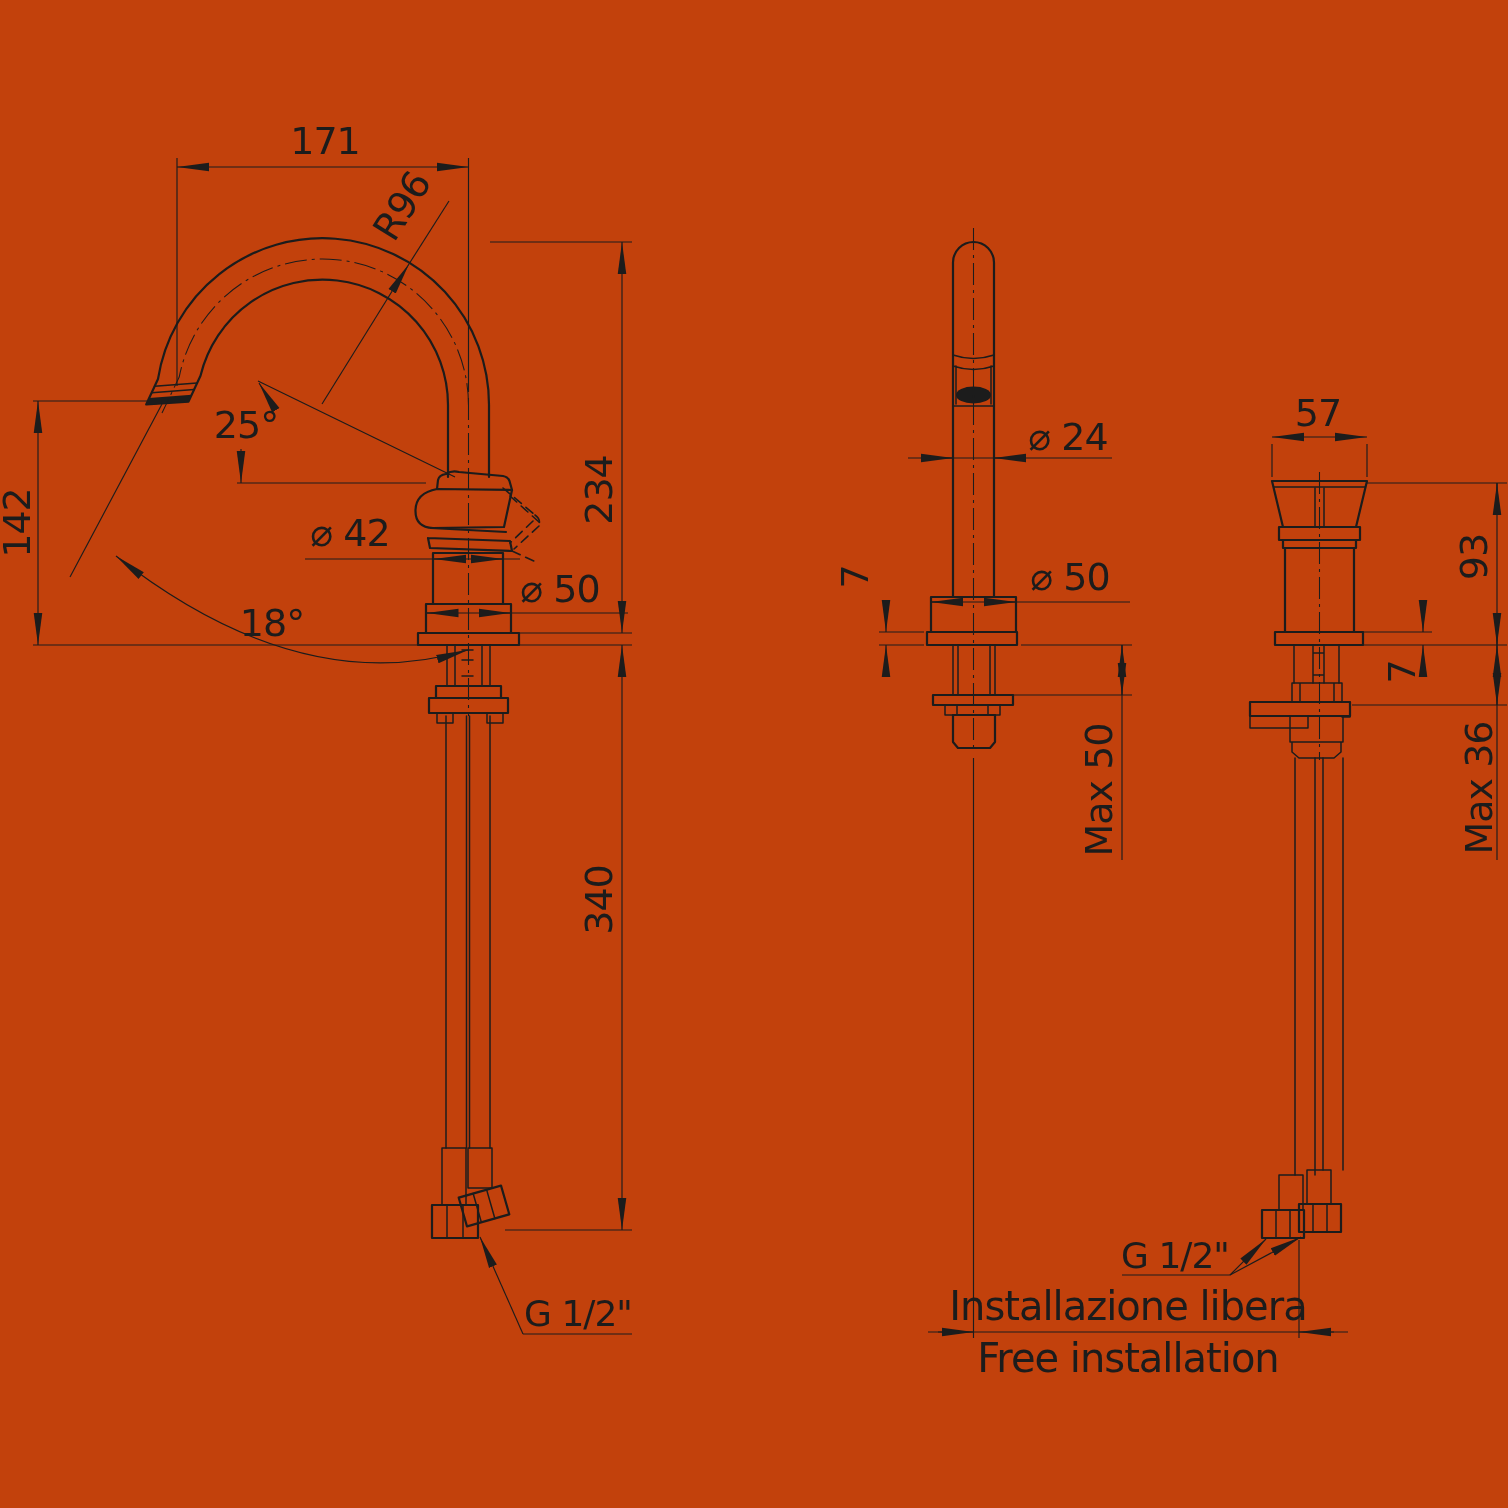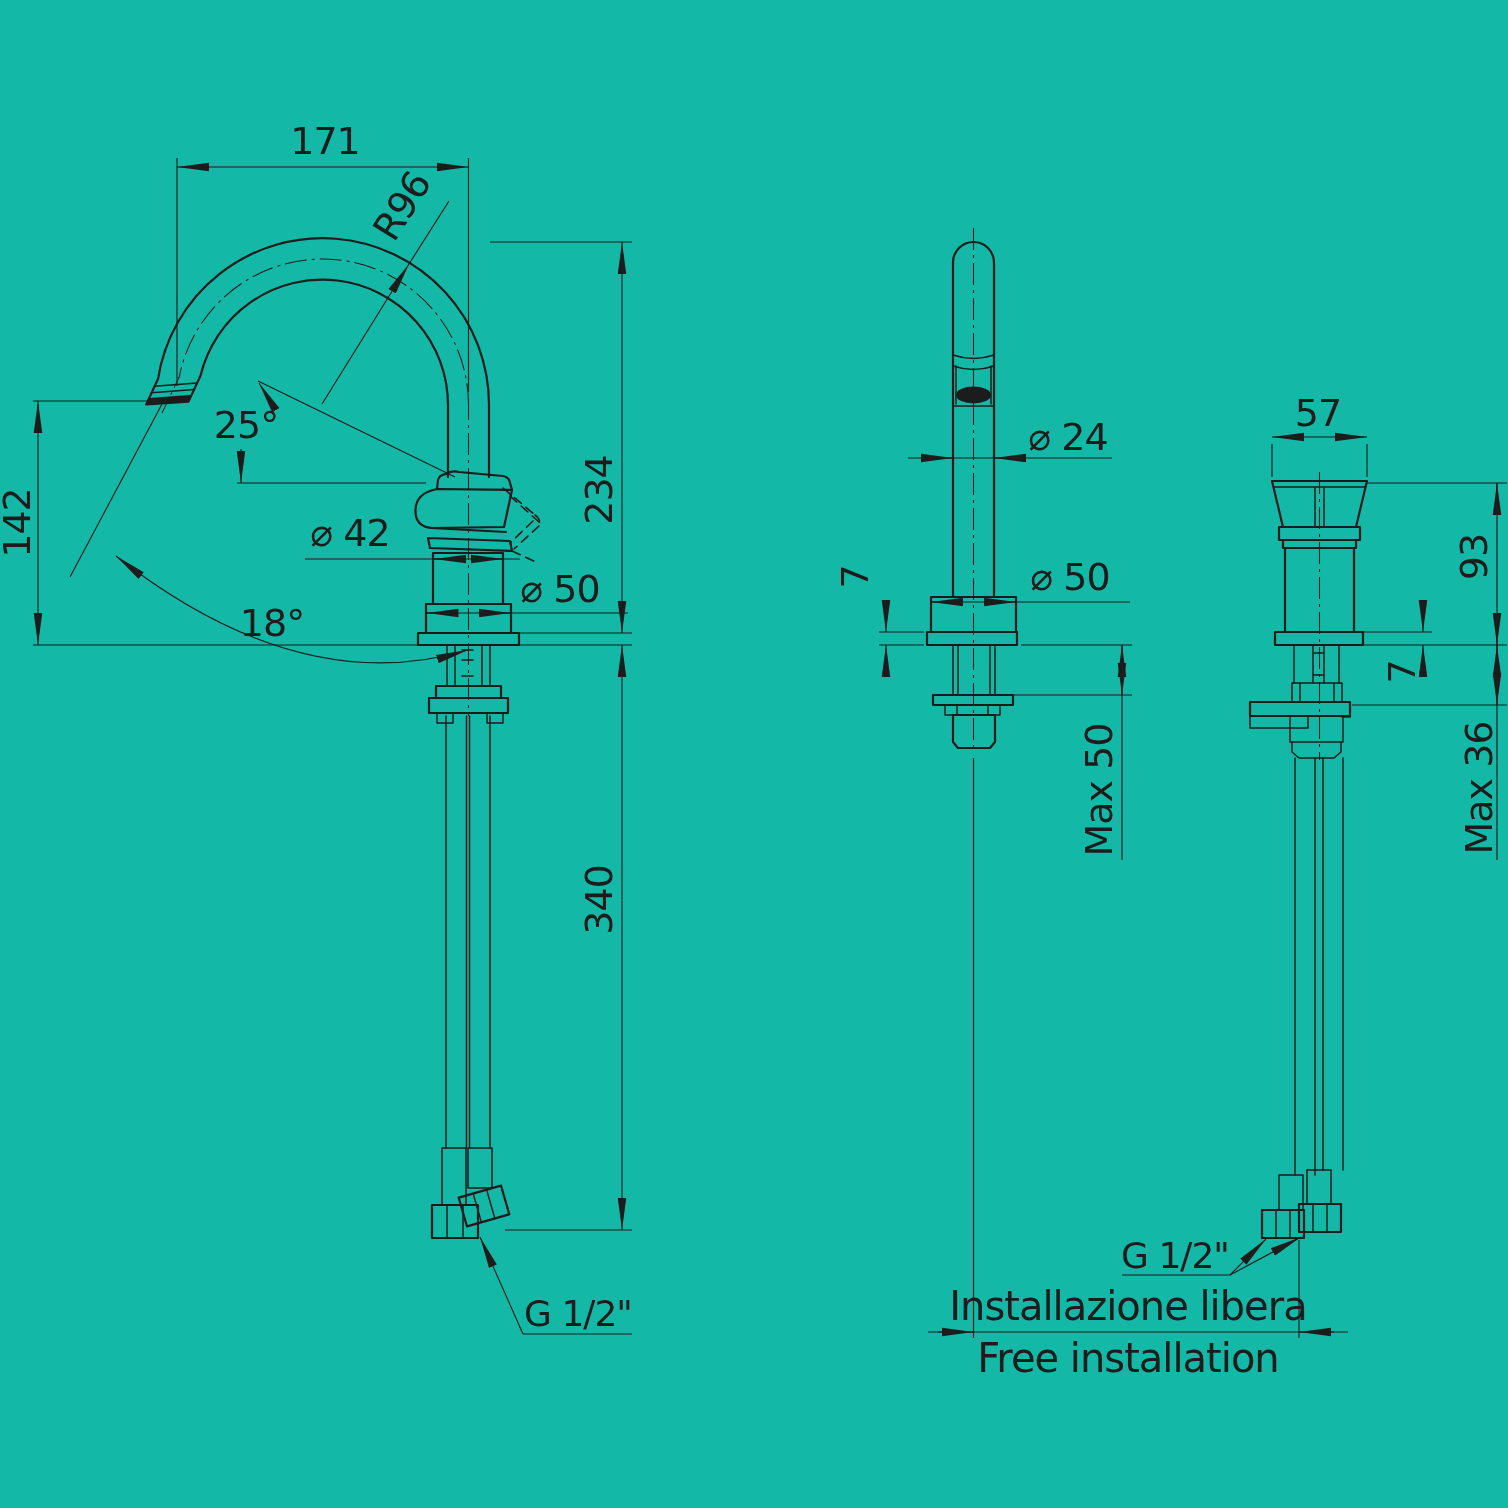--- a/index.html
+++ b/index.html
@@ -1,16 +1,16 @@
 <!DOCTYPE html>
 <html><head>
 <meta charset="utf-8">
 <style>
   html,body{margin:0;padding:0;background:#ffffff;}
-  .stage{width:1508px;height:1508px;background:#14b8a6;position:relative;overflow:hidden;text-align:right;}
+  .stage{width:1508px;height:1508px;background:#c2410c;position:relative;overflow:hidden;text-align:right;}
   svg{display:block;}
   .o  {stroke:#1c1c1c;stroke-width:2.2;fill:none;stroke-linejoin:round;stroke-linecap:round;}
   .o2 {stroke:#1c1c1c;stroke-width:1.5;fill:none;stroke-linejoin:round;stroke-linecap:round;}
   .d  {stroke:#1c1c1c;stroke-width:1.15;fill:none;stroke-linecap:butt;}
   .cl {stroke:#1c1c1c;stroke-width:1.05;fill:none;stroke-dasharray:22 5 3 5;}
   .hid{stroke:#1c1c1c;stroke-width:1.6;fill:none;stroke-dasharray:9 6;stroke-linecap:round;}
   .blk{fill:#1c1c1c;stroke:none;}
   text{fill:#1c1c1c;font-family:"DejaVu Sans","Liberation Sans",sans-serif;letter-spacing:-1px;}
   .t {font-size:38px;}
   .ts{font-size:36px;}

